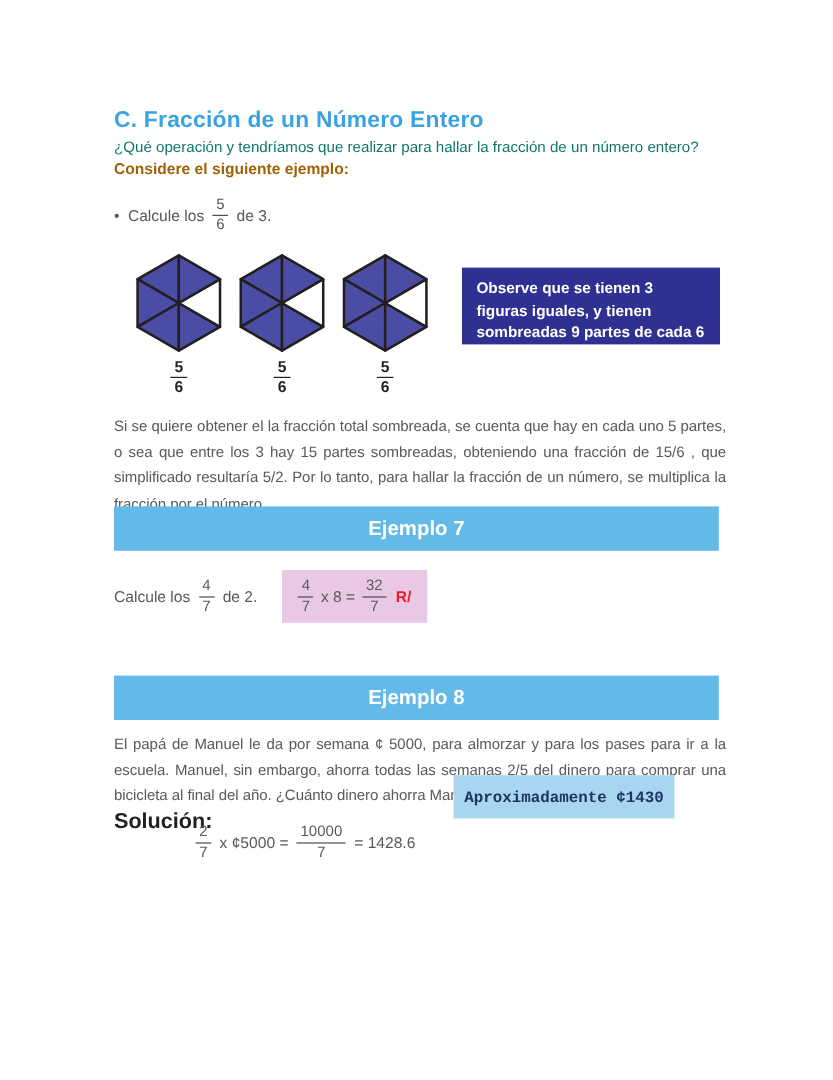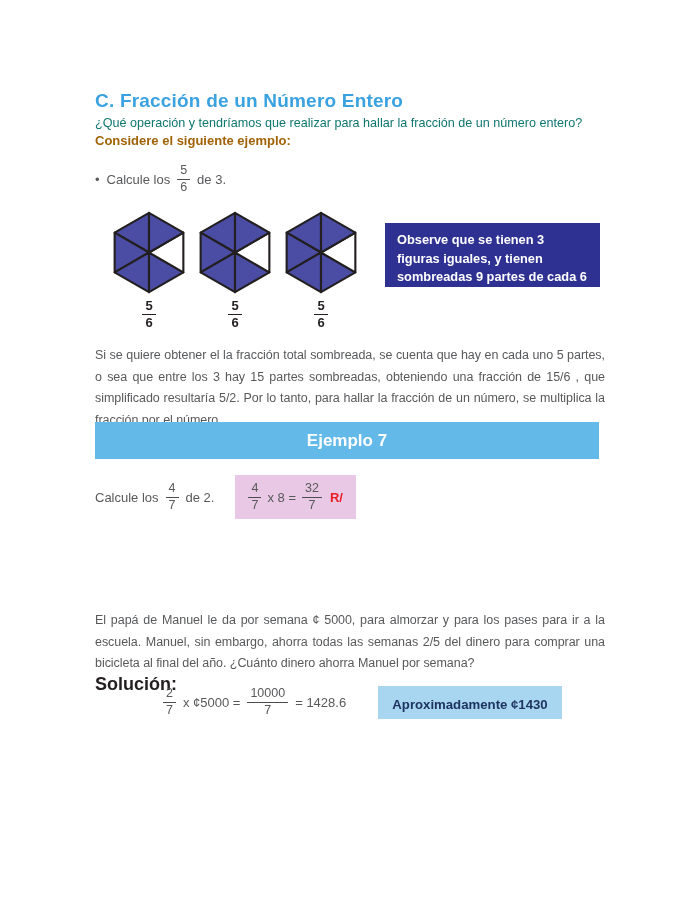--- a/index.html
+++ b/index.html
@@ -100,24 +100,24 @@
   .solucion-label {
     left: 95px; top: 674px;
     font-size: 18px; font-weight: bold; color: #231f20;
   }
   .eq-row {
     left: 163px; top: 681px; height: 42px;
     display: flex; align-items: center; gap: 7px;
     font-size: 13px; color: #58595b;
   }
   .approx-box {
-    left: 378px; top: 686px; width: 184px; height: 36px;
+    left: 378px; top: 646px; width: 184px; height: 36px;
     background: #a8d5f0; color: #1e3461;
     font-size: 13.2px; font-weight: bold;
-    display: flex; align-items: center; justify-content: center;
+    display: flex; align-items: center; justify-content: center; font-family: Liberation Mono, monospace;
   }
 
   
   .footer-yellow { left: 402px; top: 836px; width: 292px; height: 17px; background: #f9ee54; z-index: 1; }
   .footer-blue   { left: 422px; top: 852px; width: 272px; height: 13px; background: #41a0da; z-index: 2; }
   .footer-title {
     left: 402px; top: 838px; width: 170px; text-align: right;
     font-family: "Liberation Serif", serif;
     font-size: 16px; font-weight: bold; color: #1e3c74; z-index: 3;
   }
@@ -226,20 +226,23 @@
       </span>
       <span>x 8 =</span>
       <span class="frac">
         <span class="num">32</span>
         <span class="den">7</span>
       </span>
       <span class="result-label">R/</span>
     </div>
   </div>
 
+  <div class="abs banner banner8">
+    <span>Ejemplo 8</span>
+  </div>
 
   <p class="abs para para2">El papá de Manuel le da por semana ¢ 5000, para almorzar y para los pases para ir a la escuela. Manuel, sin embargo, ahorra todas las semanas 2/5 del dinero para comprar una bicicleta al final del año. ¿Cuánto dinero ahorra Manuel por semana?</p>
 
   <p class="abs solucion-label">Solución:</p>
 
   <div class="abs eq-row">
     <span class="frac">
       <span class="num">2</span>
       <span class="den">7</span>
     </span>

